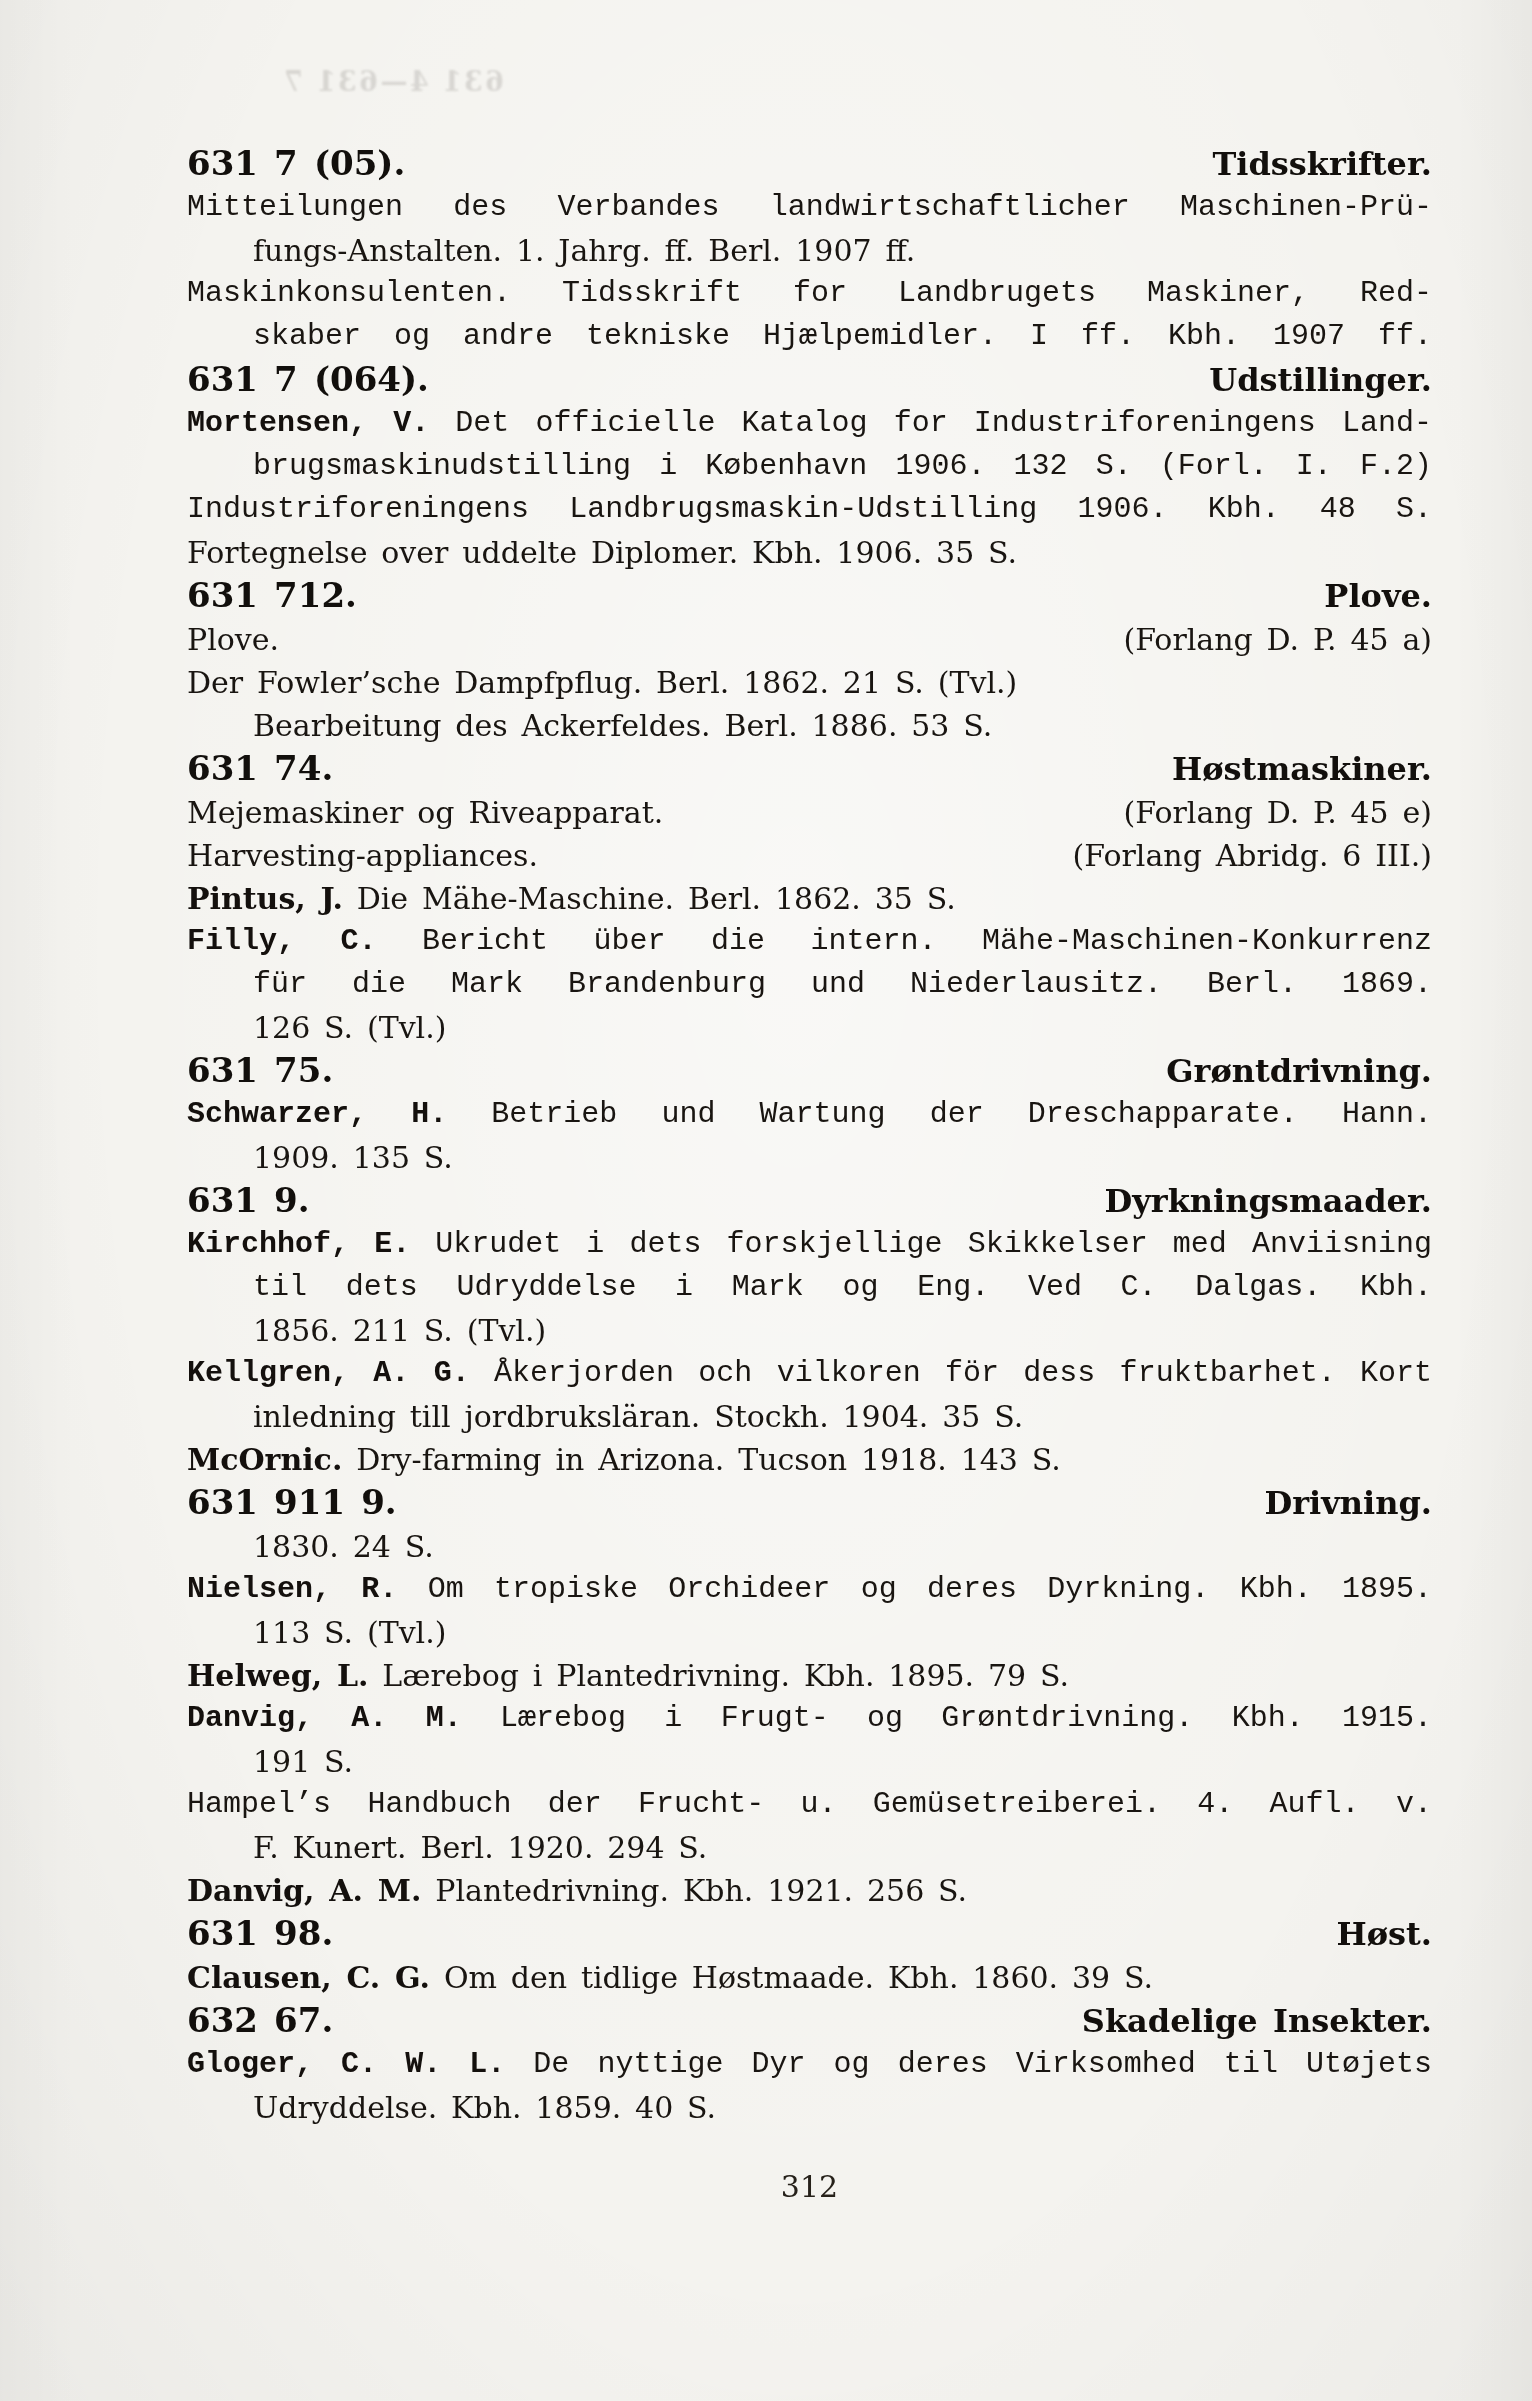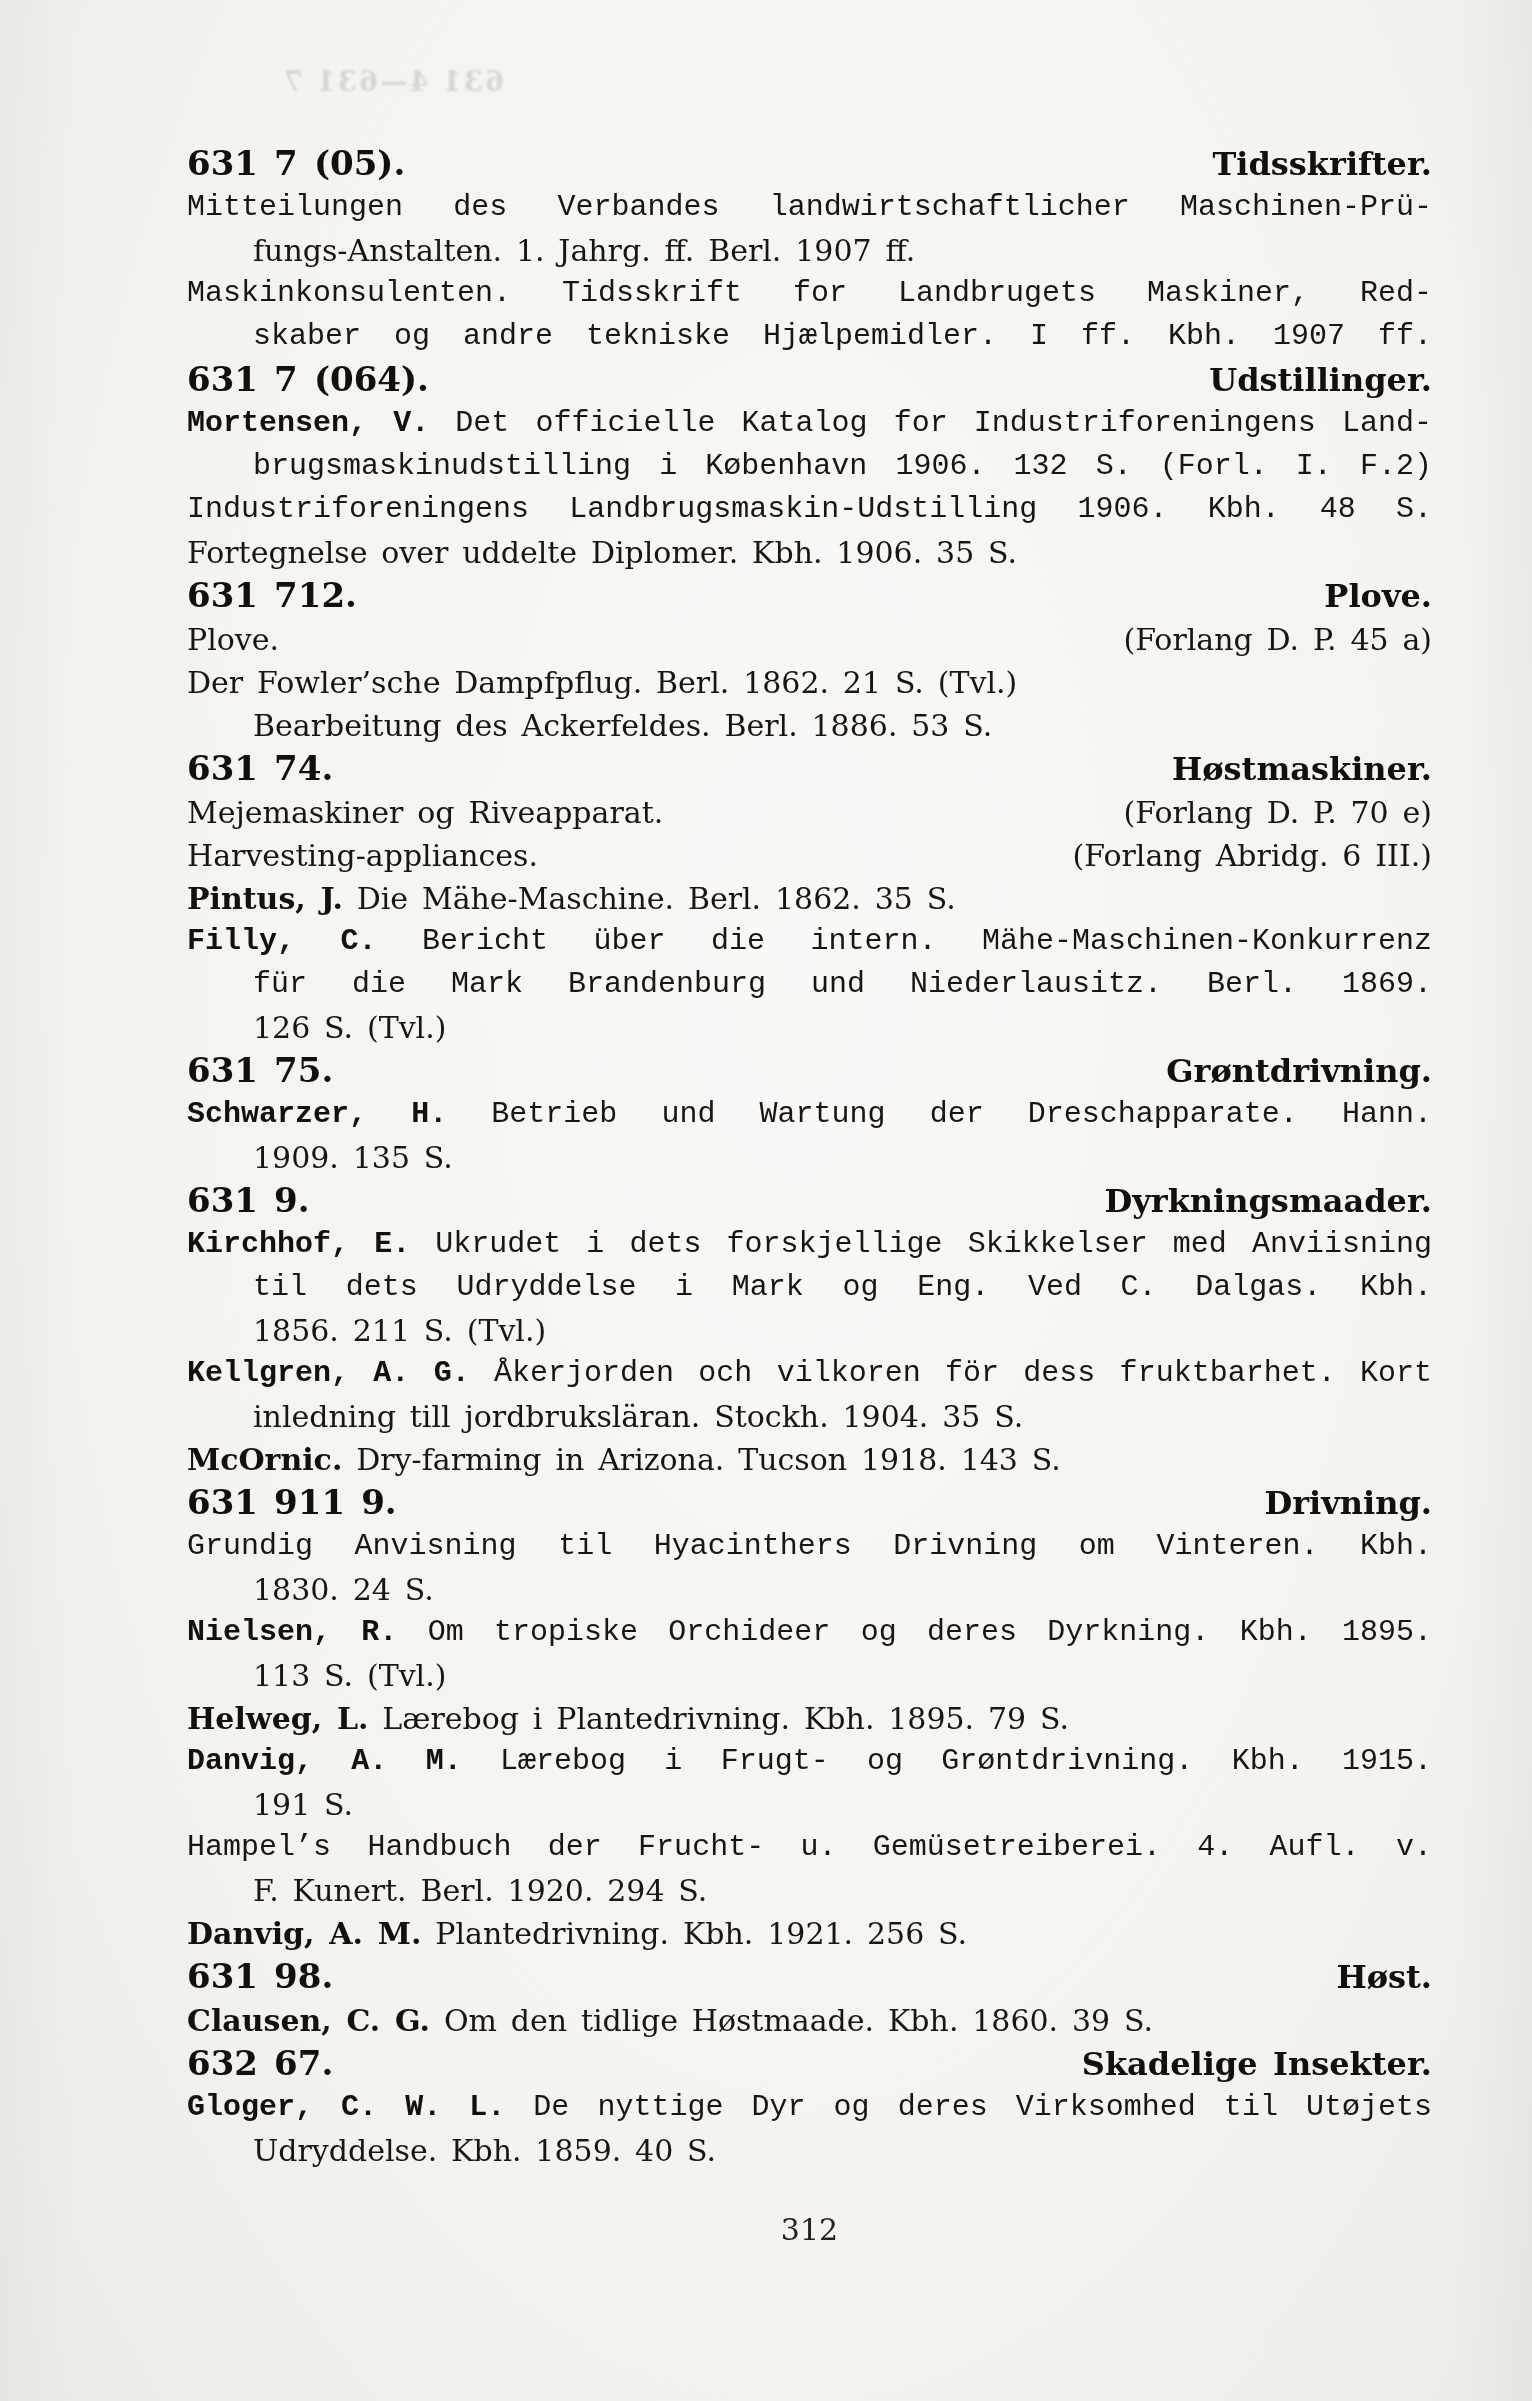--- a/index.html
+++ b/index.html
@@ -90,21 +90,21 @@
     </div>
     <div class="row"><span>Der Fowler’sche Dampfpflug. Berl. 1862. 21 S. (Tvl.)</span></div>
     <div class="row ind"><span>Bearbeitung des Ackerfeldes. Berl. 1886. 53 S.</span></div>
 
     <div class="row sec">
       <span class="code">631 74.</span>
       <span class="cat">Høstmaskiner.</span>
     </div>
     <div class="row two">
       <span>Mejemaskiner og Riveapparat.</span>
-      <span>(Forlang D. P. 70 e)</span>
+      <span>(Forlang D. P. 45 e)</span>
     </div>
     <div class="row two">
       <span>Harvesting-appliances.</span>
       <span>(Forlang Abridg. 6 III.)</span>
     </div>
     <div class="row"><b class="au">Pintus, J.</b> <span>Die Mähe-Maschine. Berl. 1862. 35 S.</span></div>
     <div class="row j"><b class="au">Filly, C.</b> <span>Bericht über die intern. Mähe-Maschinen-Konkurrenz</span></div>
     <div class="row ind j"><span>für die Mark Brandenburg und Niederlausitz. Berl. 1869.</span></div>
     <div class="row ind"><span>126 S. (Tvl.)</span></div>
 
@@ -123,21 +123,20 @@
     <div class="row ind j"><span>til dets Udryddelse i Mark og Eng. Ved C. Dalgas. Kbh.</span></div>
     <div class="row ind"><span>1856. 211 S. (Tvl.)</span></div>
     <div class="row j"><b class="au">Kellgren, A. G.</b> <span>Åkerjorden och vilkoren för dess fruktbarhet. Kort</span></div>
     <div class="row ind"><span>inledning till jordbruksläran. Stockh. 1904. 35 S.</span></div>
     <div class="row"><b class="au">McOrnic.</b> <span>Dry-farming in Arizona. Tucson 1918. 143 S.</span></div>
 
     <div class="row sec">
       <span class="code">631 911 9.</span>
       <span class="cat">Drivning.</span>
     </div>
-    <div class="row j"><span>Grundig Anvisning til Hyacinthers Drivning om Vinteren. Kbh.</span></div>
     <div class="row ind"><span>1830. 24 S.</span></div>
     <div class="row j"><b class="au">Nielsen, R.</b> <span>Om tropiske Orchideer og deres Dyrkning. Kbh. 1895.</span></div>
     <div class="row ind"><span>113 S. (Tvl.)</span></div>
     <div class="row"><b class="au">Helweg, L.</b> <span>Lærebog i Plantedrivning. Kbh. 1895. 79 S.</span></div>
     <div class="row j"><b class="au">Danvig, A. M.</b> <span>Lærebog i Frugt- og Grøntdrivning. Kbh. 1915.</span></div>
     <div class="row ind"><span>191 S.</span></div>
     <div class="row j"><span>Hampel’s Handbuch der Frucht- u. Gemüsetreiberei. 4. Aufl. v.</span></div>
     <div class="row ind"><span>F. Kunert. Berl. 1920. 294 S.</span></div>
     <div class="row"><b class="au">Danvig, A. M.</b> <span>Plantedrivning. Kbh. 1921. 256 S.</span></div>
 

